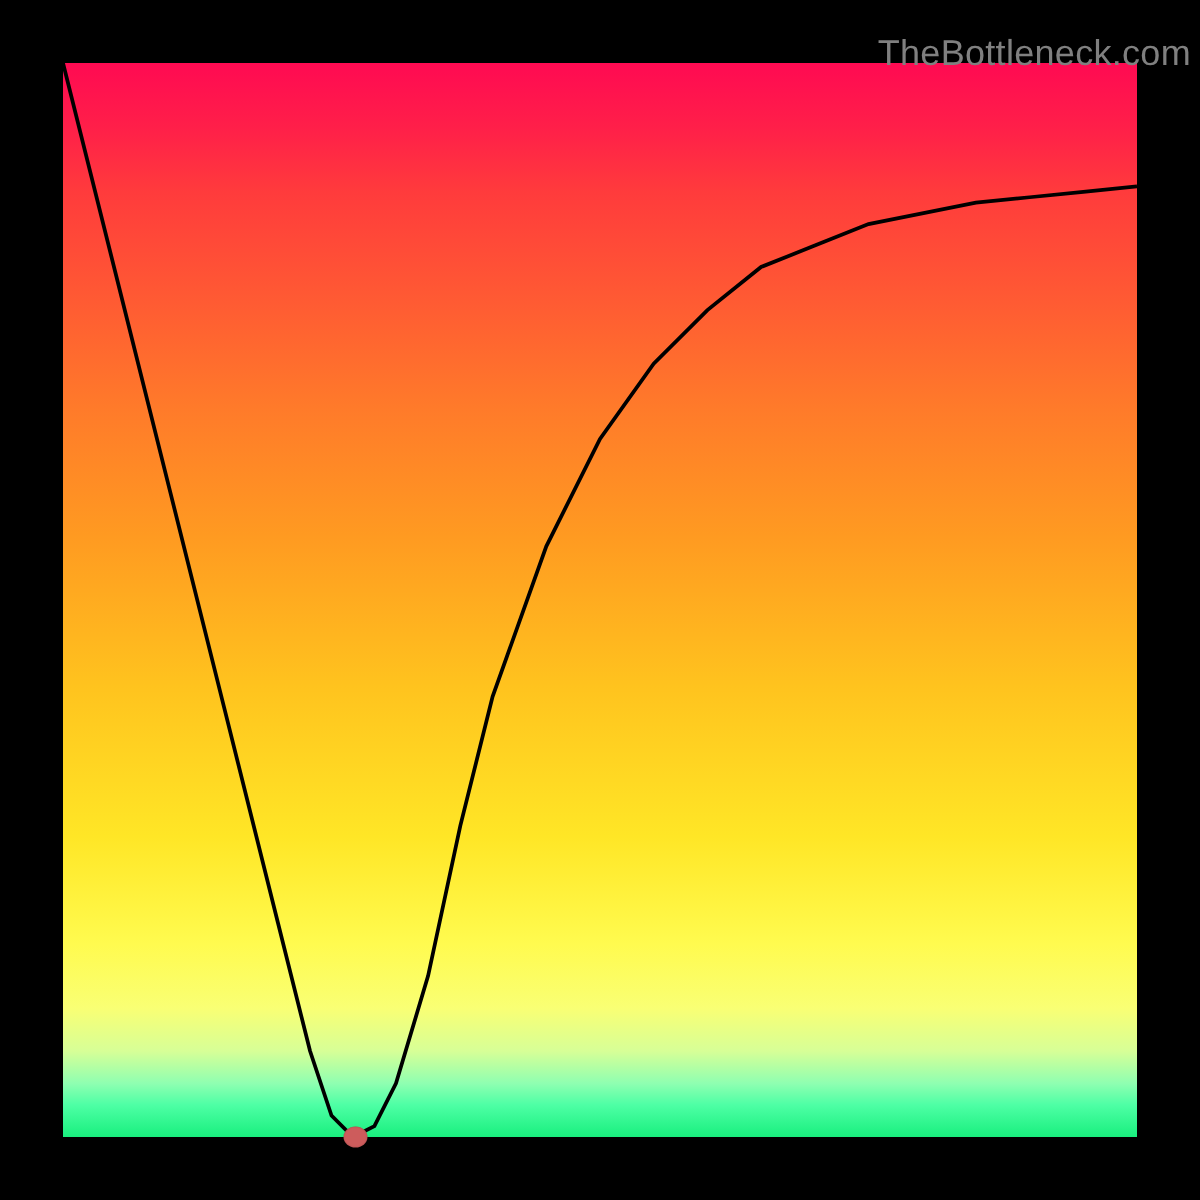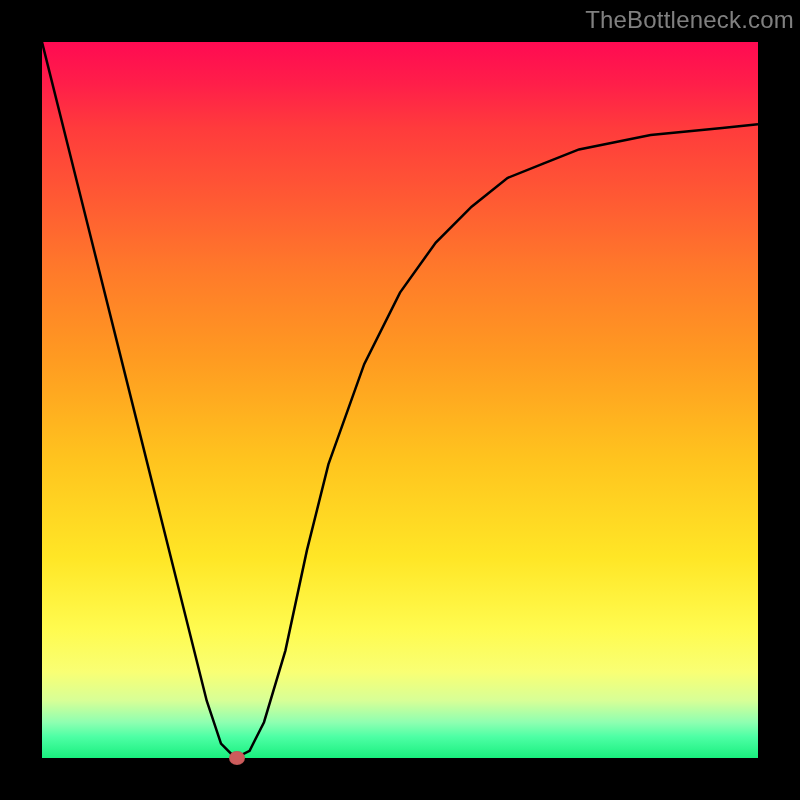--- a/index.html
+++ b/index.html
@@ -37,21 +37,21 @@
       #f9ff74 88%,
       #d7ff97 92%,
       #8fffb1 95%,
       #4effa5 97%,
       #19ef7e 100%
     );
   }
   .watermark {
     position: absolute;
     right: 6px;
-    top: 6px;
+    top: 22px;
     color: #808080;
     font-size: 24px;
     font-weight: 500;
     letter-spacing: 0.2px;
     user-select: none;
   }
   svg.curve {
     position: absolute;
     left: 0;
     top: 0;

